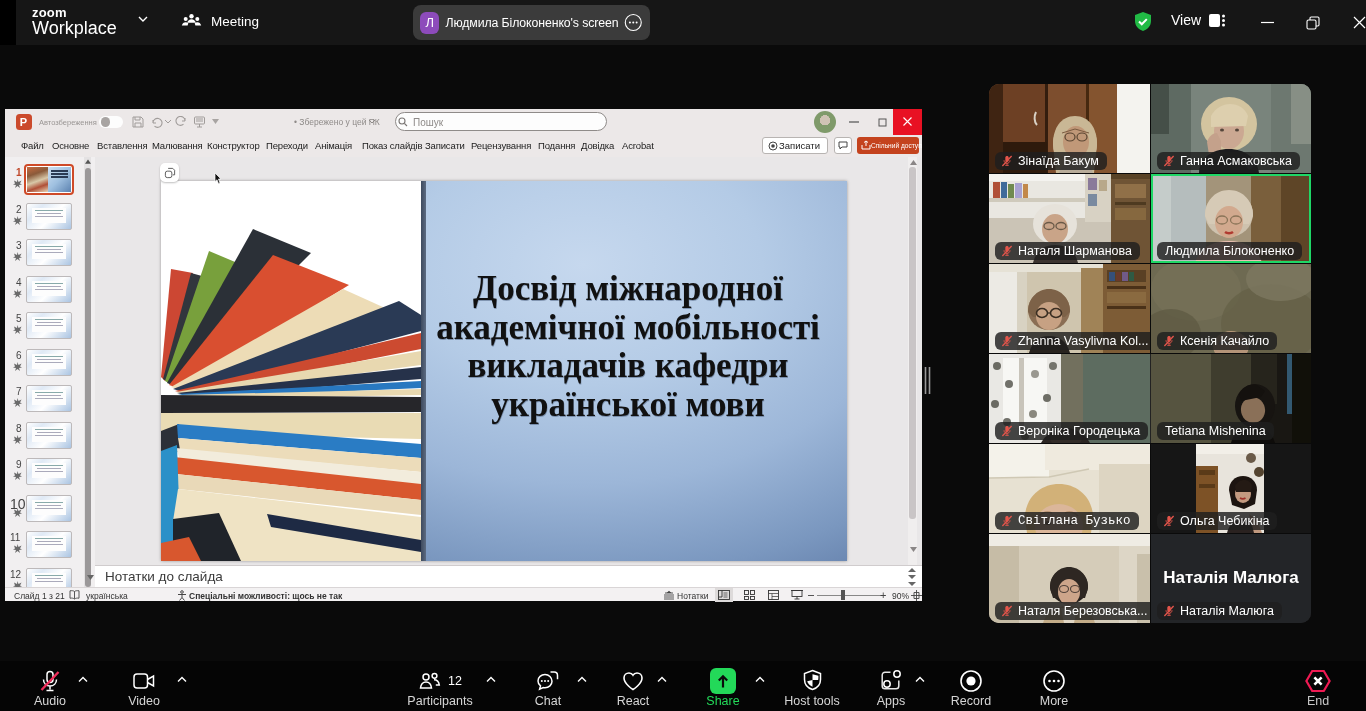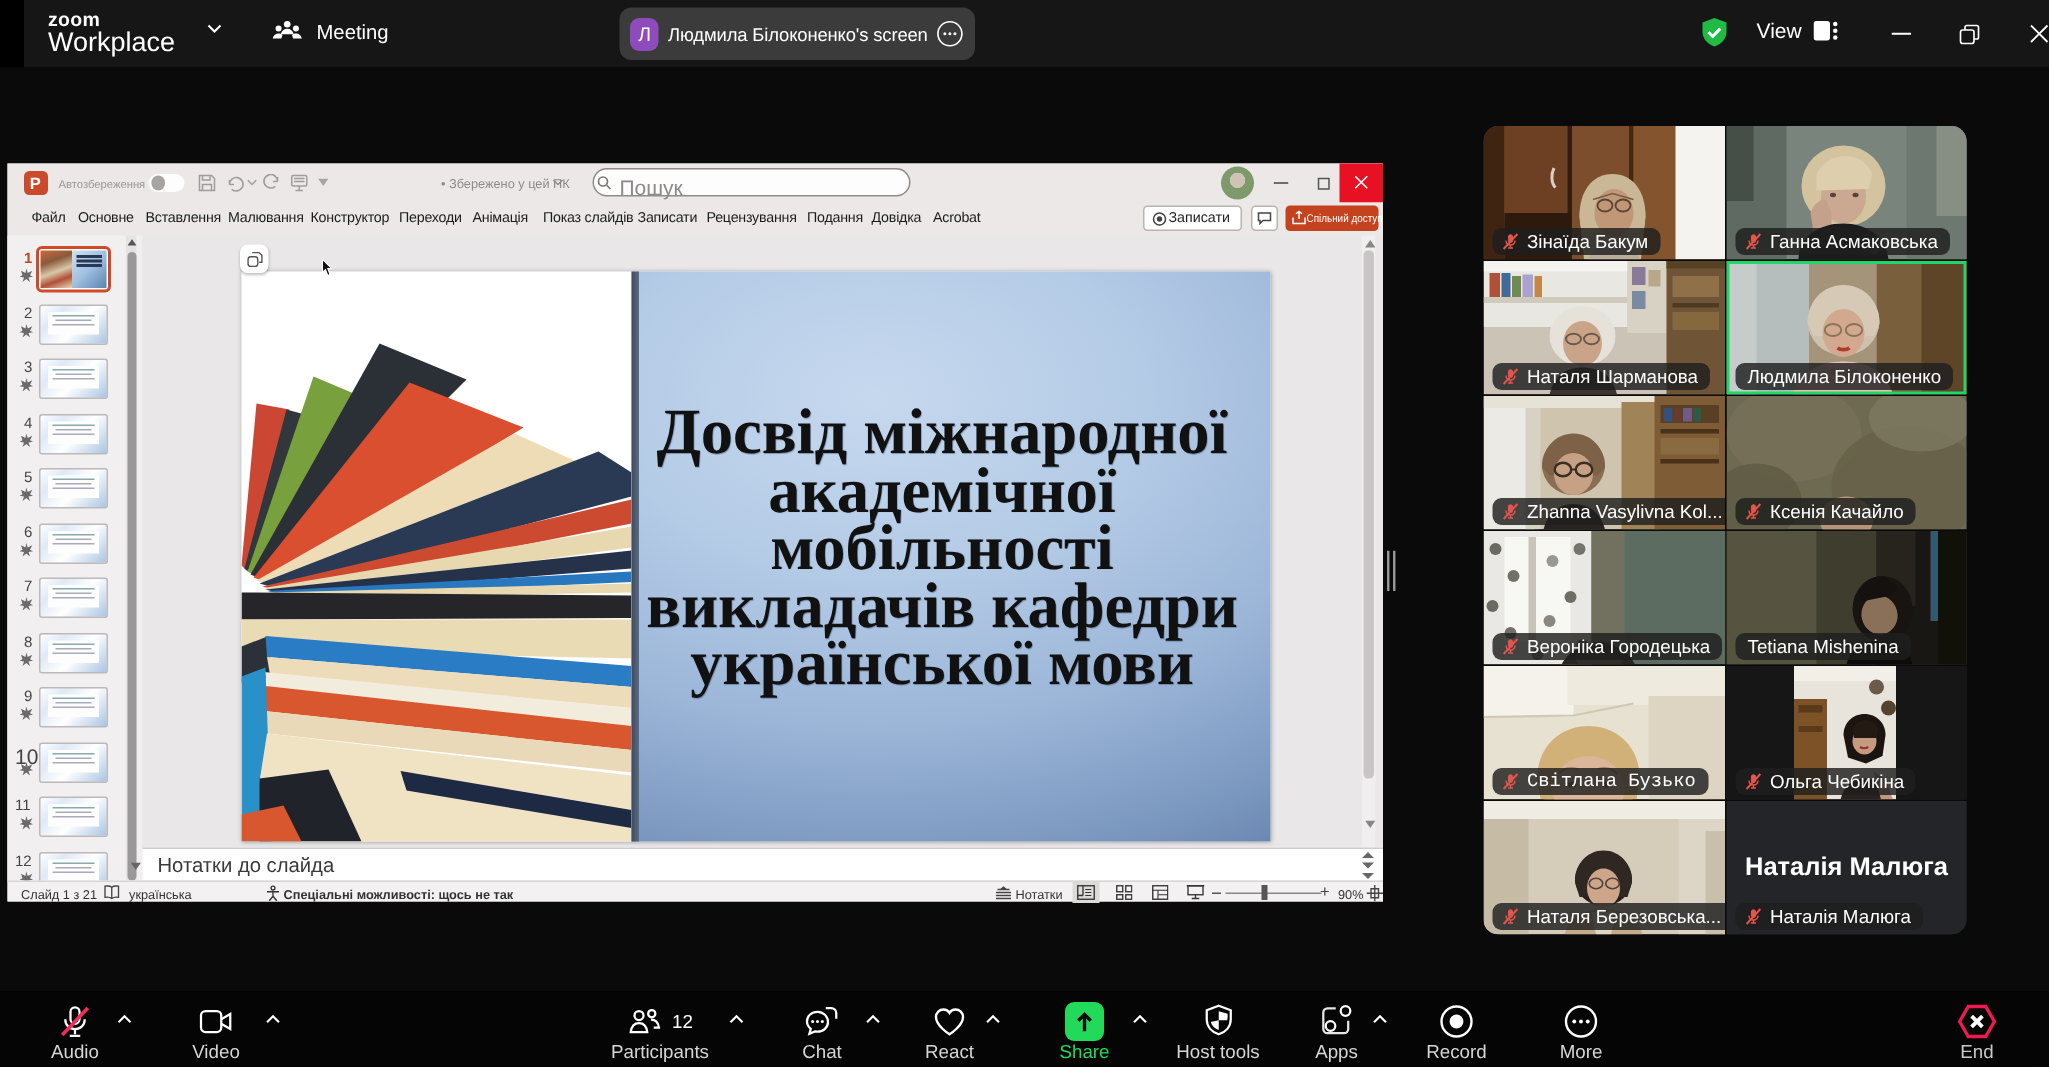--- a/index.html
+++ b/index.html
@@ -145,21 +145,21 @@
       <span class="abs" style="left:216px;top:8px;font-size:8.5px;color:#8e8a88;margin-top:40px;">НМС_16.05.2025...</span>
       <span class="abs" style="left:289px;top:8px;font-size:8.5px;color:#8e8a88;">• Збережено у цей ПК</span>
       <svg class="abs" style="left:363px;top:10px;" width="8" height="6" viewBox="0 0 8 6">
           <path d="M1 1l3 3 3-3" stroke="#8e8a88" fill="none"></path>
         </svg>
       <span class="abs" style="left:390px;top:3px;width:212px;height:19px;background:#fdfdfd;border:1px solid #8f8b89;border-radius:10px;"></span>
       <svg class="abs" style="left:393px;top:8px;" width="10" height="10" viewBox="0 0 10 10" fill="none" stroke="#7a7674" stroke-width="1.1">
           <circle cx="4" cy="4" r="3"></circle>
           <path d="M6.5 6.5L9 9"></path>
         </svg>
-      <span class="abs" style="left:408px;top:7.5px;font-size:14px;color:#8e8a88;">Пошук</span>
+      <span class="abs" style="left:408px;top:7.5px;font-size:10px;color:#8e8a88;">Пошук</span>
       <span class="abs" style="left:809px;top:2px;width:22px;height:22px;border-radius:11px;background:radial-gradient(circle at 50% 38%,#cdd4de 0 36%,#7b92b5 37% 60%,#5c7fae 61%),linear-gradient(#6f9a5e,#4e7d4a);background:radial-gradient(circle at 50% 42%,#cfc3b4 0 30%,#7f9a6a 31% 100%);"></span>
       <svg class="abs" style="left:844px;top:12px;" width="10" height="2" viewBox="0 0 10 2">
           <path d="M0 1h10" stroke="#444" stroke-width="1.1"></path>
         </svg>
       <svg class="abs" style="left:873px;top:9px;" width="9" height="9" viewBox="0 0 9 9">
           <rect x="1" y="1" width="7" height="7" fill="none" stroke="#555" stroke-width="1"></rect>
         </svg>
       <span class="abs" style="left:888px;top:0;width:29px;height:26px;background:#e81123;"></span>
       <svg class="abs" style="left:898px;top:8px;" width="9" height="9" viewBox="0 0 9 9">
           <path d="M0.5 0.5l8 8M8.5 0.5l-8 8" stroke="#fff" stroke-width="1.1"></path>
@@ -342,21 +342,21 @@
             <polygon points="13,276 260,303 260,319 15,293" fill="#d8572e"></polygon>
             <polygon points="15,293 260,319 260,334 17,308" fill="#e9d9b8"></polygon>
             <polygon points="0,270 16,264 20,380 0,380" fill="#2a90c8"></polygon>
             <polygon points="17,308 260,336 260,380 58,380 12,340" fill="#efe3c4"></polygon>
             <polygon points="106,333 260,359 260,371 110,346" fill="#1e2a44"></polygon>
             <polygon points="12,338 58,332 80,380 12,380" fill="#20242a"></polygon>
             <polygon points="0,362 28,356 40,380 0,380" fill="#d8572e"></polygon>
           </svg>
           <div class="abs" style="left:260px;top:0;width:426px;height:380px;background:radial-gradient(140% 105% at 38% 22%, #c6d8ee 0%, #b4cbe6 30%, #9cb6d8 55%, #7a97bf 78%, #56719e 100%);"></div>
           <div class="abs" style="left:260px;top:0;width:5px;height:380px;background:linear-gradient(90deg,#3e4a5e,#5c6b82);"></div>
-          <div class="abs" style="left:260px;top:89px;width:414px;text-align:center;font-family:'Liberation Serif',serif;font-weight:bold;font-size:43px;line-height:38.5px;color:#111;text-shadow:0.5px 0.5px 0.5px rgba(90,110,140,.6);">Досвід міжнародної<br>академічної мобільності<br>викладачів кафедри<br>української мови</div>
+          <div class="abs" style="left:260px;top:89px;width:414px;text-align:center;font-family:'Liberation Serif',serif;font-weight:bold;font-size:35px;line-height:38.5px;color:#111;text-shadow:0.5px 0.5px 0.5px rgba(90,110,140,.6);">Досвід міжнародної<br>академічної мобільності<br>викладачів кафедри<br>української мови</div>
         </div>
         <span class="abs" style="left:65px;top:6px;width:19px;height:19px;background:#fff;border-radius:5px;box-shadow:0 1px 2px rgba(0,0,0,.25);"></span>
         <svg class="abs" style="left:69px;top:10px;" width="12" height="12" viewBox="0 0 13 13" fill="none" stroke="#555" stroke-width="1">
             <path d="M4.5 1.5h5l2 2v5h-2"></path>
             <rect x="1.5" y="4.5" width="7" height="7" rx="2"></rect>
           </svg>
         <svg class="abs" style="left:119px;top:16px;" width="9" height="11" viewBox="0 0 9 11">
             <path d="M1 0l6 6H4.5L6 10l-1.5.7L3 6.8 1 8.5z" fill="#111" stroke="#fff" stroke-width=".7"></path>
           </svg>
       </div>

